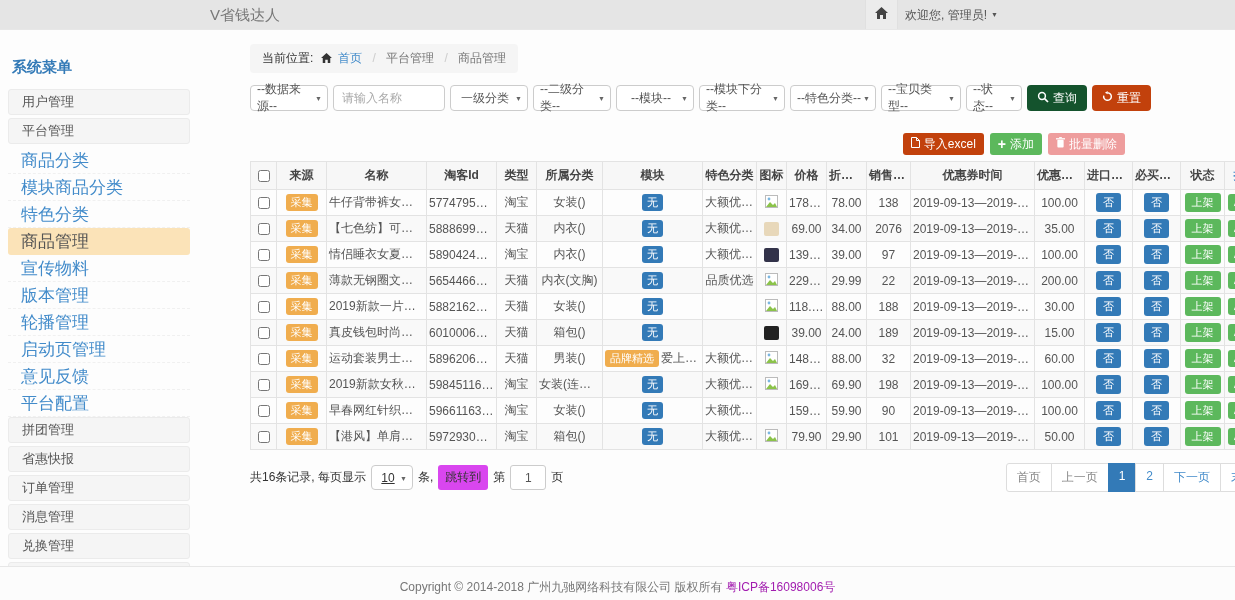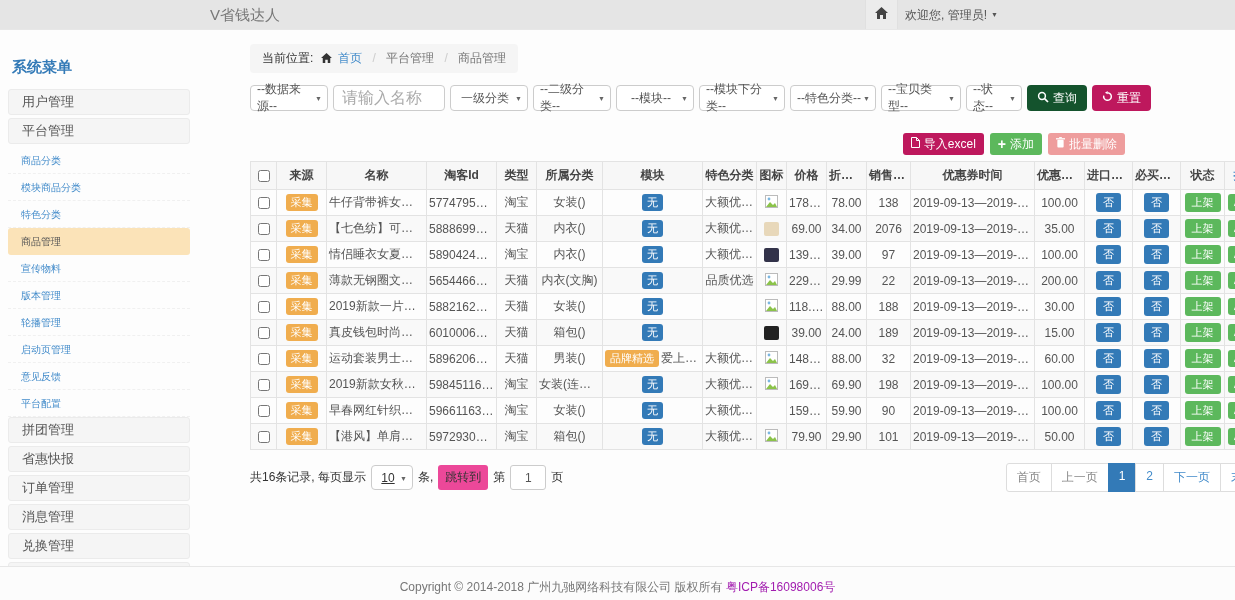--- a/index.html
+++ b/index.html
@@ -12,38 +12,38 @@
   
   .topbar { position:absolute; top:0; left:0; right:0; height:30px; background:#e5e5e5; border-bottom:1px solid #e7e7e7; z-index:5; }
   .brand { position:absolute; left:210px; top:0; line-height:30px; font-size:15px; color:#777; }
   .home-btn { position:absolute; left:865px; top:0; width:33px; height:29px; background:#ececec; border-left:1px solid #e0e0e0; border-right:1px solid #e0e0e0; display:flex; align-items:center; justify-content:center; cursor:pointer; }
   .welcome { position:absolute; left:905px; top:0; line-height:30px; font-size:12px; color:#555; cursor:pointer; }
   .caret-down { font-size:7px; color:#555; vertical-align:2px; margin-left:4px; }
   
   .sidebar { position:absolute; left:8px; top:48px; width:182px; bottom:33px; overflow:hidden; z-index:1; }
   .sidebar-title { color:#337ab7; font-size:15px; font-weight:bold; padding:10px 4px 12px 4px; }
   .menu-header { background:#f5f5f5; border:1px solid #ebebeb; border-radius:3px; height:26px; line-height:24px; padding-left:13px; margin-bottom:3px; color:#555; font-size:13px; cursor:pointer; }
-  .menu-link { height:27px; line-height:27px; padding-left:13px; color:#428bca; font-size:10px; border-bottom:1px dashed #f0f0f0; cursor:pointer; }
+  .menu-link { height:27px; line-height:27px; padding-left:13px; color:#428bca; font-size:17px; border-bottom:1px dashed #f0f0f0; cursor:pointer; }
   .menu-link.active { background:#fbe3b8; border-radius:3px; color:#555; border-bottom-color:transparent; }
   
   .main { position:absolute; left:210px; top:44px; width:915px;padding-left:40px; }
   .breadcrumb { display:inline-block; background:#f5f5f5; border-radius:4px; padding:6px 12px; color:#333; }
   .breadcrumb .bc-home-icon { margin:0 3px 0 4px; vertical-align:-1px; }
   .bc-link { color:#428bca; text-decoration:none; cursor:pointer; }
   .bc-sep { color:#ccc; margin:0 7px; }
   .bc-item { color:#777; }
   
   .filter-bar { margin-top:12px; display:flex; align-items:center; gap:5px; }
   .sel-wrap { position:relative; height:26px; border:1px solid #ccc; border-radius:4px; background:#fff; display:inline-flex; align-items:center; justify-content:center; padding:0 14px 0 6px; cursor:pointer; flex:none; }
   .sel-caret { position:absolute; right:5px; top:9px; font-size:7px; color:#666; }
-  .txt-input { height:26px; width:112px; border:1px solid #ccc; border-radius:4px; padding:0 8px; font-size:16px; color:#555; flex:none; }
+  .txt-input { height:26px; width:112px; border:1px solid #ccc; border-radius:4px; padding:0 8px; font-size:12px; color:#555; flex:none; }
   .txt-input::placeholder { color:#aaa; }
   .btn { height:26px; border:none; border-radius:4px; color:#fff; font-size:12px; padding:0 10px; display:inline-flex; align-items:center; gap:4px; cursor:pointer; flex:none; }
   .btn-primary { background:#14532d; }
-  .btn-info { background:#be185d; }
+  .btn-info { background:#c2410c; }
   .btn-success { background:#5cb85c; }
   .btn-danger-light { background:#ee9d9d; }
   .btn-sm { height:22px; border-radius:3px; padding:0 8px; }
   .plus-glyph { font-size:14px; font-weight:bold; line-height:1; }
   
   .action-bar { margin-top:22px; display:flex; justify-content:flex-end; gap:6px; }
   
   table { border-collapse:collapse; table-layout:fixed; width:1016px; margin-top:6px; font-size:12px; }
   th,td { border:1px solid #e3e3e3; text-align:center; padding:3px 2px; white-space:nowrap; overflow:hidden; text-overflow:ellipsis; color:#555; }
   th { background:#f7f7f7; font-weight:bold; color:#444; padding:5px 2px; }
@@ -57,21 +57,21 @@
   .mod-txt { margin-left:2px; color:#555; }
   .thumb { display:inline-block; width:15px; height:14px; border-radius:2px; vertical-align:middle; }
   .op-btn { display:inline-flex; width:19px; height:17px; align-items:center; justify-content:center; border-radius:3px; margin:0 1px; cursor:pointer; vertical-align:middle; }
   .op-edit { background:#5cb85c; }
   .op-del { background:#d9534f; }
   input[type=checkbox] { width:12px; height:12px; margin:0; vertical-align:middle; }
   
   .pager-row { margin-top:13px; width:1016px; display:flex; align-items:center; color:#333; }
   .pager-info { display:flex; align-items:center; gap:5px; }
   .per-page { width:42px; height:25px;text-decoration:underline; }
-  .jump-chip { background:#ec4899; border-radius:3px; padding:4px 7px; color:#333; cursor:pointer; }
+  .jump-chip { background:#d946ef; border-radius:3px; padding:4px 7px; color:#333; cursor:pointer; }
   .page-input { width:36px; height:25px; border:1px solid #ccc; border-radius:3px; text-align:center; font-size:12px; color:#555; }
   .pager-buttons { margin-left:auto; display:flex; }
   .page-btn { border:1px solid #ddd; background:#fff; color:#428bca; padding:5px 10px; margin-left:-1px; cursor:pointer; }
   .page-btn:first-child { border-radius:3px 0 0 3px; margin-left:0; }
   .page-btn:last-child { border-radius:0 3px 3px 0; }
   .page-btn.disabled { color:#888; }
   .page-btn.active { background:#337ab7; border-color:#337ab7; color:#fff; }
   
   .footer { position:absolute; left:0; right:0; bottom:0; height:34px; background:#fcfcfc; border-top:1px solid #e7e7e7; text-align:center; color:#777; padding-top:12px; z-index:4; }
   .footer a { color:#a21caf; text-decoration:none; cursor:pointer; }

